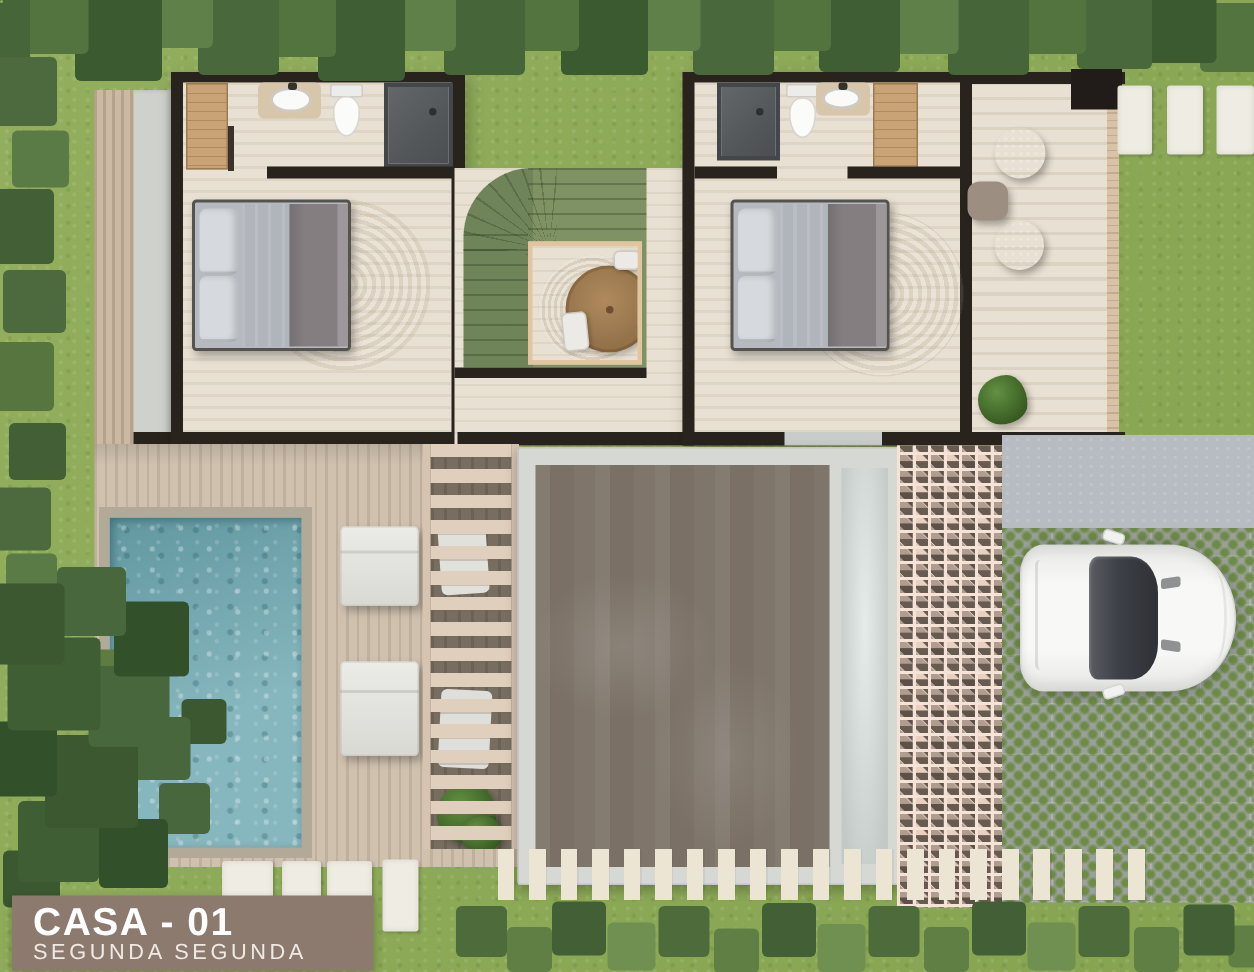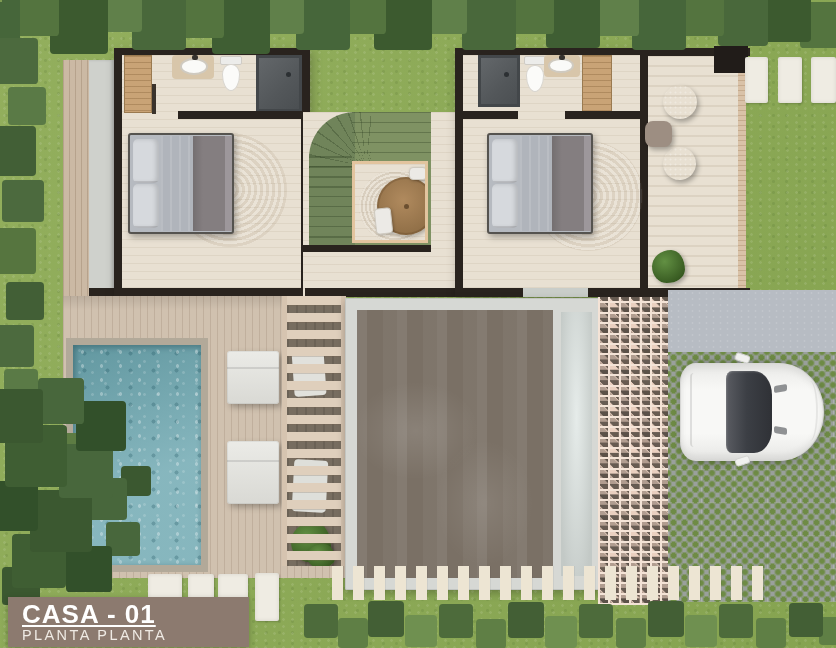--- a/index.html
+++ b/index.html
@@ -259,21 +259,21 @@
     420px 630px 0 15px #6f9050, 455px 620px 0 16px #4d6b3b, 490px 633px 0 14px #5f7f45,
     525px 619px 0 17px #435f35, 560px 631px 0 15px #6f9050, 595px 620px 0 16px #4d6b3b,
     630px 632px 0 14px #5f7f45, 665px 618px 0 17px #435f35, 700px 630px 0 15px #6f9050,
     735px 620px 0 16px #4d6b3b, 770px 632px 0 14px #5f7f45, 805px 619px 0 16px #435f35,
     832px 630px 0 13px #5f7f45;}
 
   
   #banner{left:8px;top:597px;width:241px;height:50px;background:var(--banner_bg);
     z-index:9;box-shadow:0 2px 6px rgba(0,0,0,0.25);padding:4px 0 0 14px;}
   #banner .t{position:static;display:block;color:#ffffff;font-weight:bold;font-size:26px;
-    letter-spacing:1px;line-height:26px;text-decoration:underline;}
+    letter-spacing:1px;line-height:26px;}
   #banner .s{position:static;display:block;color:#efeae4;font-weight:normal;font-size:14.5px;
     letter-spacing:2.4px;line-height:17px;}
 </style>
 </head>
 <body>
 
 <div id="scene">
 
   <div id="boardwalk"></div>
   <div id="ledge"></div>
@@ -396,16 +396,16 @@
   <div id="stS4" class="stone"></div>
   <div id="fence"></div>
 
   <div id="canopyTop" class="blob"></div>
   <div id="canopyLeft" class="blob"></div>
   <div id="treeSW" class="blob"></div>
   <div id="hedgeS" class="blob"></div>
 
   <div id="banner">
     <span class="t">CASA - 01</span>
-    <span class="s">PLANTA PLANTA</span>
+    <span class="s">SEGUNDA SEGUNDA</span>
   </div>
 
 </div>
 
 </body></html>

